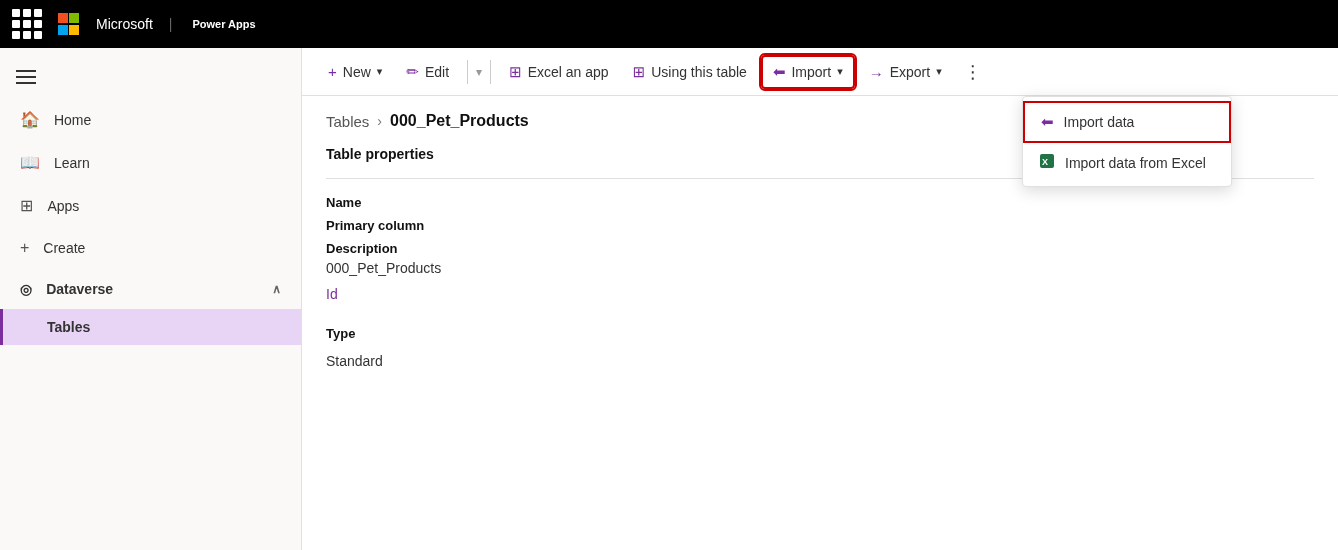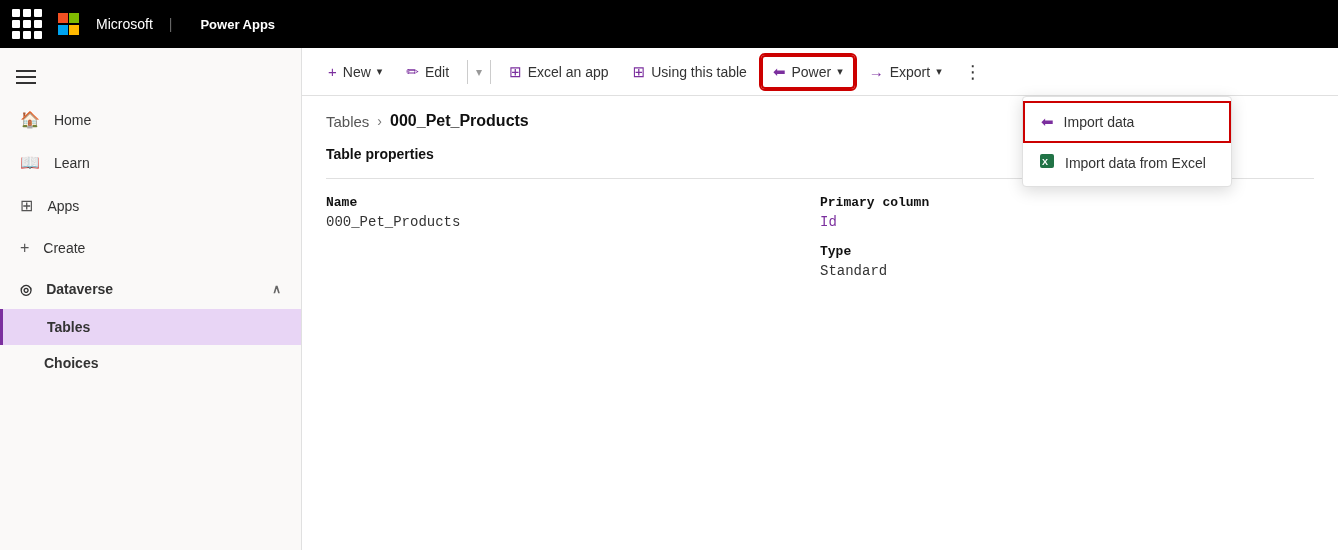--- a/index.html
+++ b/index.html
@@ -16,21 +16,21 @@
       gap: 16px;
     }
     .topbar-grid { display: grid; grid-template-columns: repeat(3,8px); grid-template-rows: repeat(3,8px); gap: 3px; cursor: pointer; }
     .topbar-grid-dot { width: 8px; height: 8px; background: #fff; border-radius: 1px; }
     .ms-logo { display: flex; width: 22px; height: 22px; flex-wrap: wrap; gap: 1px; }
     .ms-logo span { width: 10px; height: 10px; }
     .ms-logo .red { background: #f25022; }
     .ms-logo .green { background: #7fba00; }
     .ms-logo .blue { background: #00a4ef; }
     .ms-logo .yellow { background: #ffb900; }
-    .topbar-appname { font-size: 13px; font-weight: 600; color: #fff; margin-left: 12px; }
+    .topbar-appname { font-size: 11px; font-weight: 600; color: #fff; margin-left: 4px; }
 
     
     .layout { display: flex; height: calc(550px - 48px); }
 
     
     .sidebar {
       width: 302px;
       background: #faf9f8;
       border-right: 1px solid #e0e0e0;
       display: flex;
@@ -107,21 +107,21 @@
 
     
     .breadcrumb-area { padding: 16px 24px 8px 24px; display: flex; align-items: center; gap: 8px; }
     .breadcrumb-link { font-size: 15px; color: #555; cursor: pointer; }
     .breadcrumb-sep { font-size: 14px; color: #777; }
     .breadcrumb-current { font-size: 16px; font-weight: 700; color: #111; }
 
     
     .table-props { padding: 8px 24px; }
     .table-props-title { font-size: 14px; font-weight: 700; color: #111; border-bottom: 1px solid #e0e0e0; padding-bottom: 16px; margin-bottom: 10px; }
-    .props-grid { display: grid; grid-template-columns: 1fr 1fr; gap: 0; font-family: Liberation Mono, monospace; }
+    .props-grid { display: grid; grid-template-columns: 1fr; gap: 0; }
     .prop-label { font-size: 13px; font-weight: 700; color: #111; padding: 6px 0 2px 0; }
     .prop-value { font-size: 14px; color: #7b2f9e; padding: 2px 0 8px 0; }
     .prop-value.normal { color: #333; }
 
     
     .dropdown-menu {
       position: absolute;
       top: 48px;
       right: 106px;
       background: #fff;
@@ -206,23 +206,20 @@
     <div class="sidebar-dataverse-row">
       <span class="icon">◎</span>
       <span>Dataverse</span>
       <span class="sidebar-expand">∧</span>
     </div>
 
     <div class="sidebar-sub selected">
       <span>Tables</span>
     </div>
 
-    <div class="sidebar-sub">
-      <span>Choices</span>
-    </div>
   </div>
 
   <div class="main">
 
     <div class="toolbar">
       <button class="toolbar-btn">
         <span class="btn-icon">+</span>
         <span>New</span>
         <span style="font-size:11px;">▾</span>
       </button>
@@ -240,21 +237,21 @@
         <span>Excel an app</span>
       </button>
 
       <button class="toolbar-btn">
         <span class="btn-icon">⊞</span>
         <span>Using this table</span>
       </button>
 
       <button class="toolbar-btn-import">
         <span class="btn-icon">⬅</span>
-        <span>Power</span>
+        <span>Import</span>
         <span style="font-size:11px;">▾</span>
       </button>
 
       <button class="toolbar-btn">
         <span class="btn-icon">→</span>
         <span>Export</span>
         <span style="font-size:11px;">▾</span>
       </button>
 
       <button class="toolbar-btn" style="font-size:18px;padding:2px 8px;">⋮</button>
@@ -265,20 +262,21 @@
       <span class="breadcrumb-sep">›</span>
       <span class="breadcrumb-current">000_Pet_Products</span>
     </div>
 
     <div class="table-props">
       <div class="table-props-title">Table properties</div>
       <div class="props-grid">
 
         <div class="prop-label">Name</div>
         <div class="prop-label">Primary column</div>
+        <div class="prop-label">Description</div>
 
         <div class="prop-value normal">000_Pet_Products</div>
         <div class="prop-value">Id</div>
         <div class="prop-value normal"></div>
 
         <div class="prop-label">Type</div>
         <div class="prop-label"></div>
 
         <div class="prop-value normal">Standard</div>
         <div class="prop-value normal"></div>

